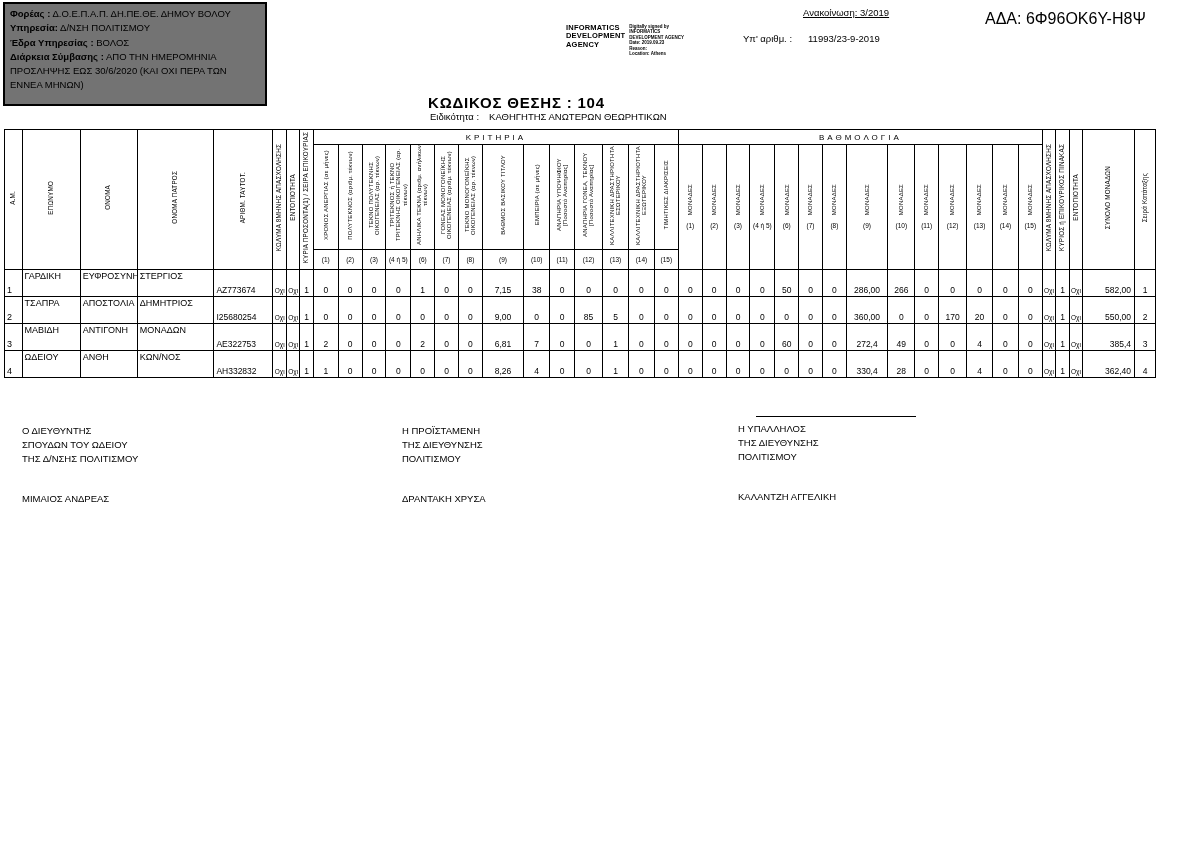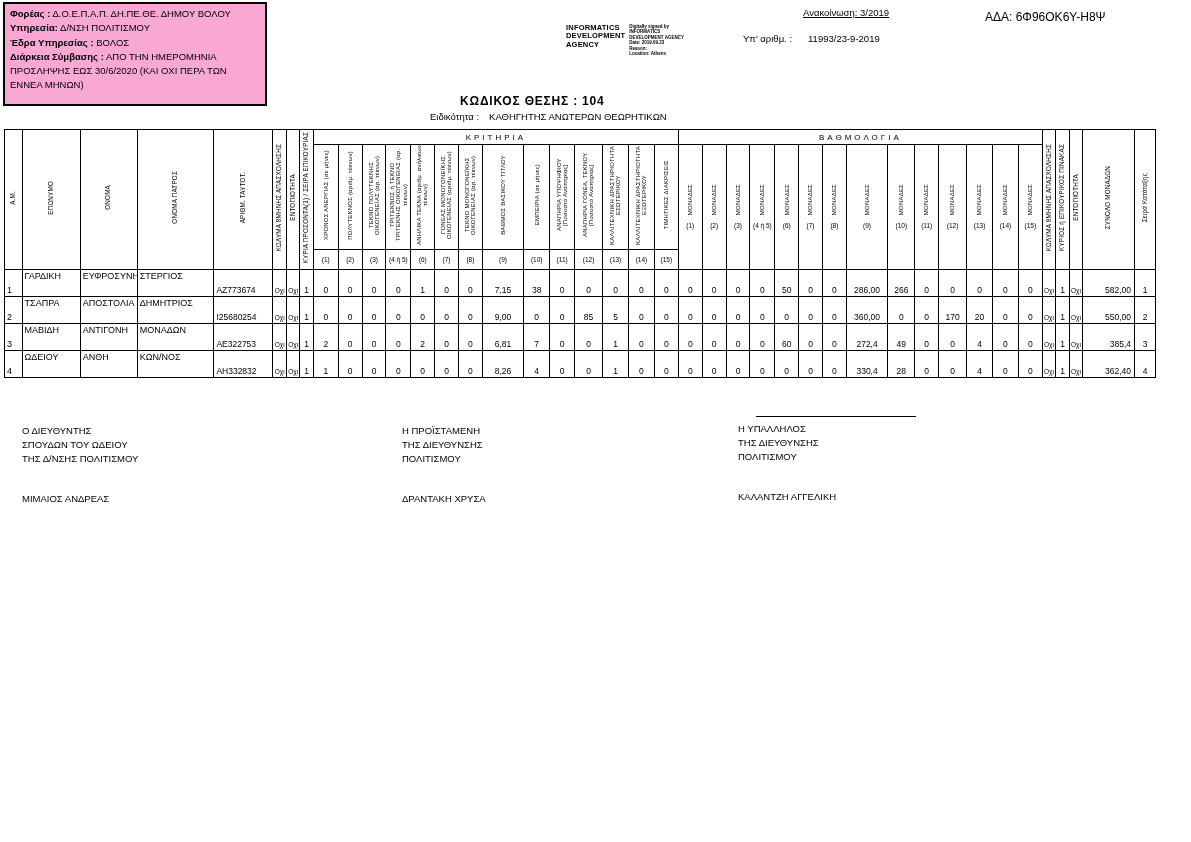--- a/index.html
+++ b/index.html
@@ -7,39 +7,39 @@
   body {
     width:1191px; height:842px; position:relative; overflow:hidden;
     font-family:"Liberation Sans", sans-serif; color:#000;
   }
   .page { position:absolute; inset:0; }
 
   
   .info-box {
     position:absolute; left:3px; top:2px; width:264px; min-height:104px;
     border:2px solid #000; padding:3px 5px; font-size:9.5px; line-height:1.5;
-    background:#f9a8d4;
+    background:#737373;
   }
   .info-label { font-weight:bold; }
 
   
   .center-titles { position:absolute; left:322px; top:9px; width:330px; text-align:center; }
   .title-line { font-size:9.5px; letter-spacing:1.2px; margin-bottom:8px; white-space:nowrap; }
 
   
   .stamp { position:absolute; left:566px; top:24px; display:flex; gap:4px; align-items:flex-start; }
   .stamp-main { font-weight:bold; font-size:7.5px; line-height:1.1; letter-spacing:.2px; }
   .stamp-side { font-weight:bold; font-size:4.5px; line-height:1.2; }
 
   .right-anak { position:absolute; left:803px; top:7px; font-size:9.5px; text-decoration:underline; }
   .right-yp { position:absolute; left:743px; top:33px; font-size:9.5px; }
   .right-yp .prot-val { margin-left:16px; }
-  .ada { position:absolute; left:985px; top:10px; font-size:12px; }
-
-  .kodikos { position:absolute; left:428px; top:94px; font-size:12px; font-weight:bold; letter-spacing:.8px;margin-left:32px; }
+  .ada { position:absolute; left:985px; top:10px; font-size:16px; }
+
+  .kodikos { position:absolute; left:428px; top:94px; font-size:15px; font-weight:bold; letter-spacing:.8px; }
   .eidikotita { position:absolute; left:430px; top:111px; font-size:9.5px;text-align:right; }
   .eidikotita .spec-val { margin-left:10px; }
 
   
   table { position:absolute; left:4px; top:129px; border-collapse:collapse; table-layout:fixed; width:1152px; }
   th,td { border:1px solid #000; overflow:hidden; }
   th { font-weight:normal;margin-left:36px; }
 
   .group { font-size:8px; letter-spacing:3px; text-align:center; height:15px; vertical-align:middle; }
   #hdr2 { height:104px; }

